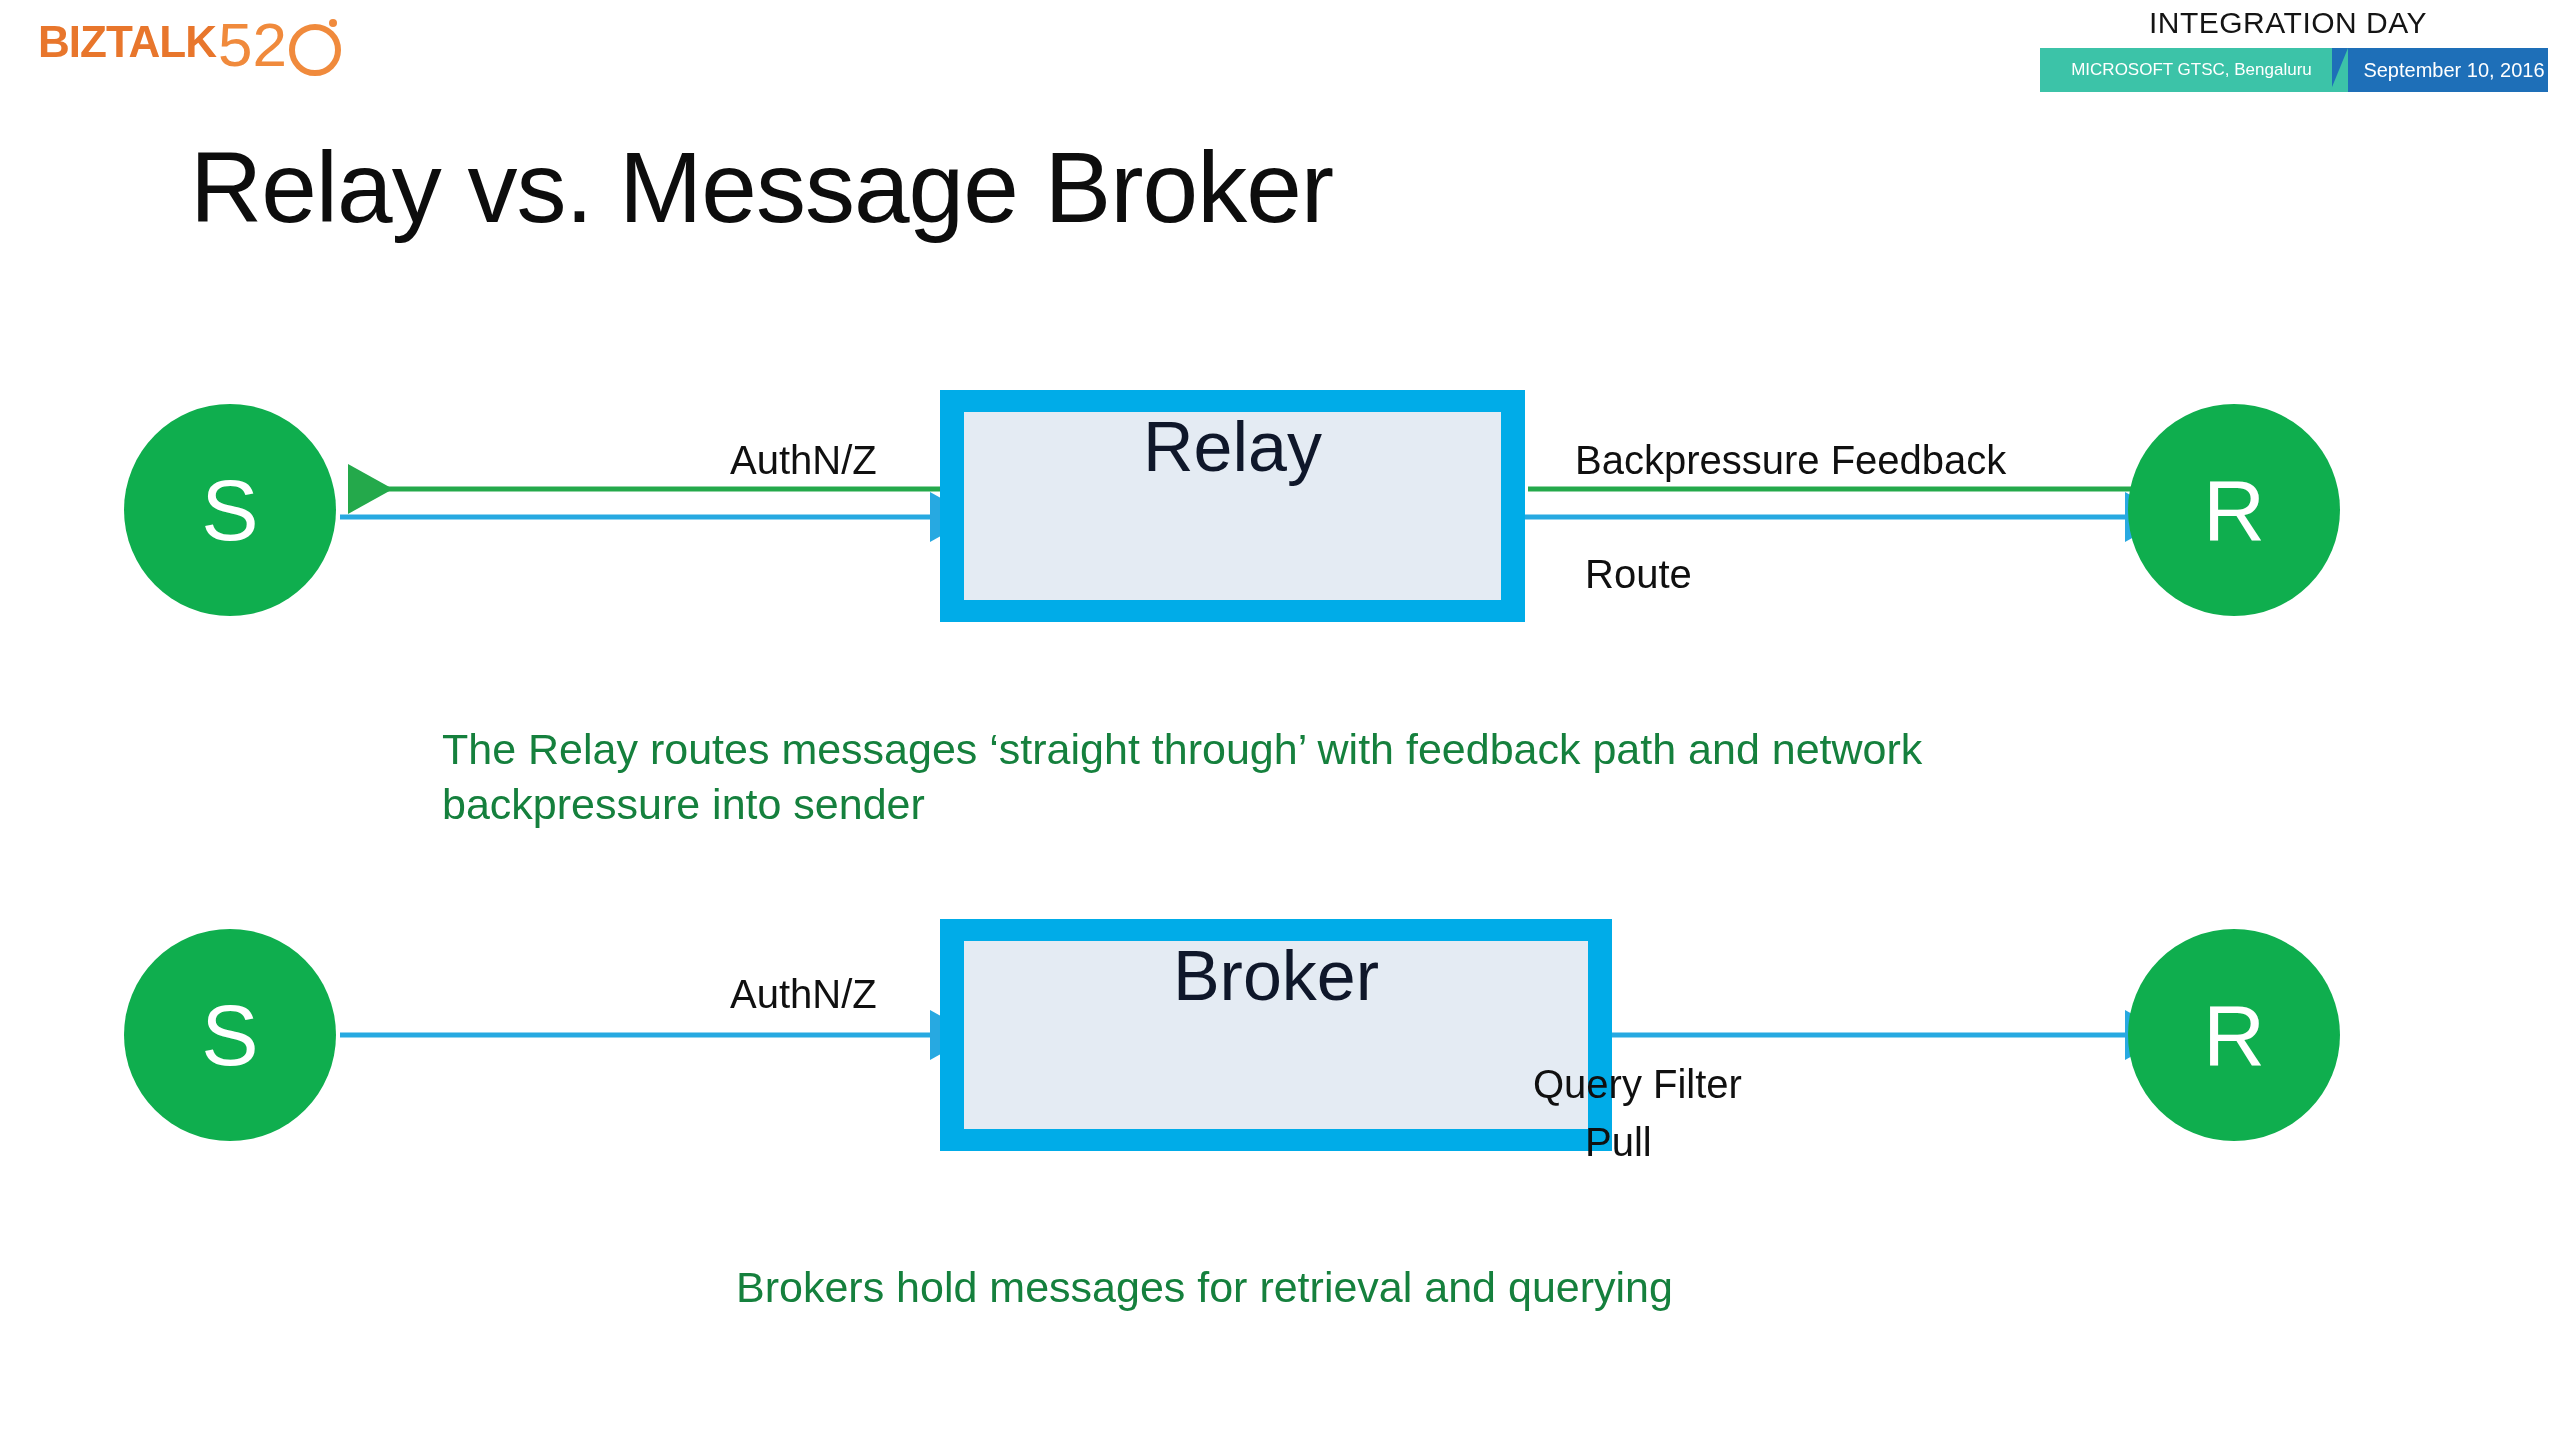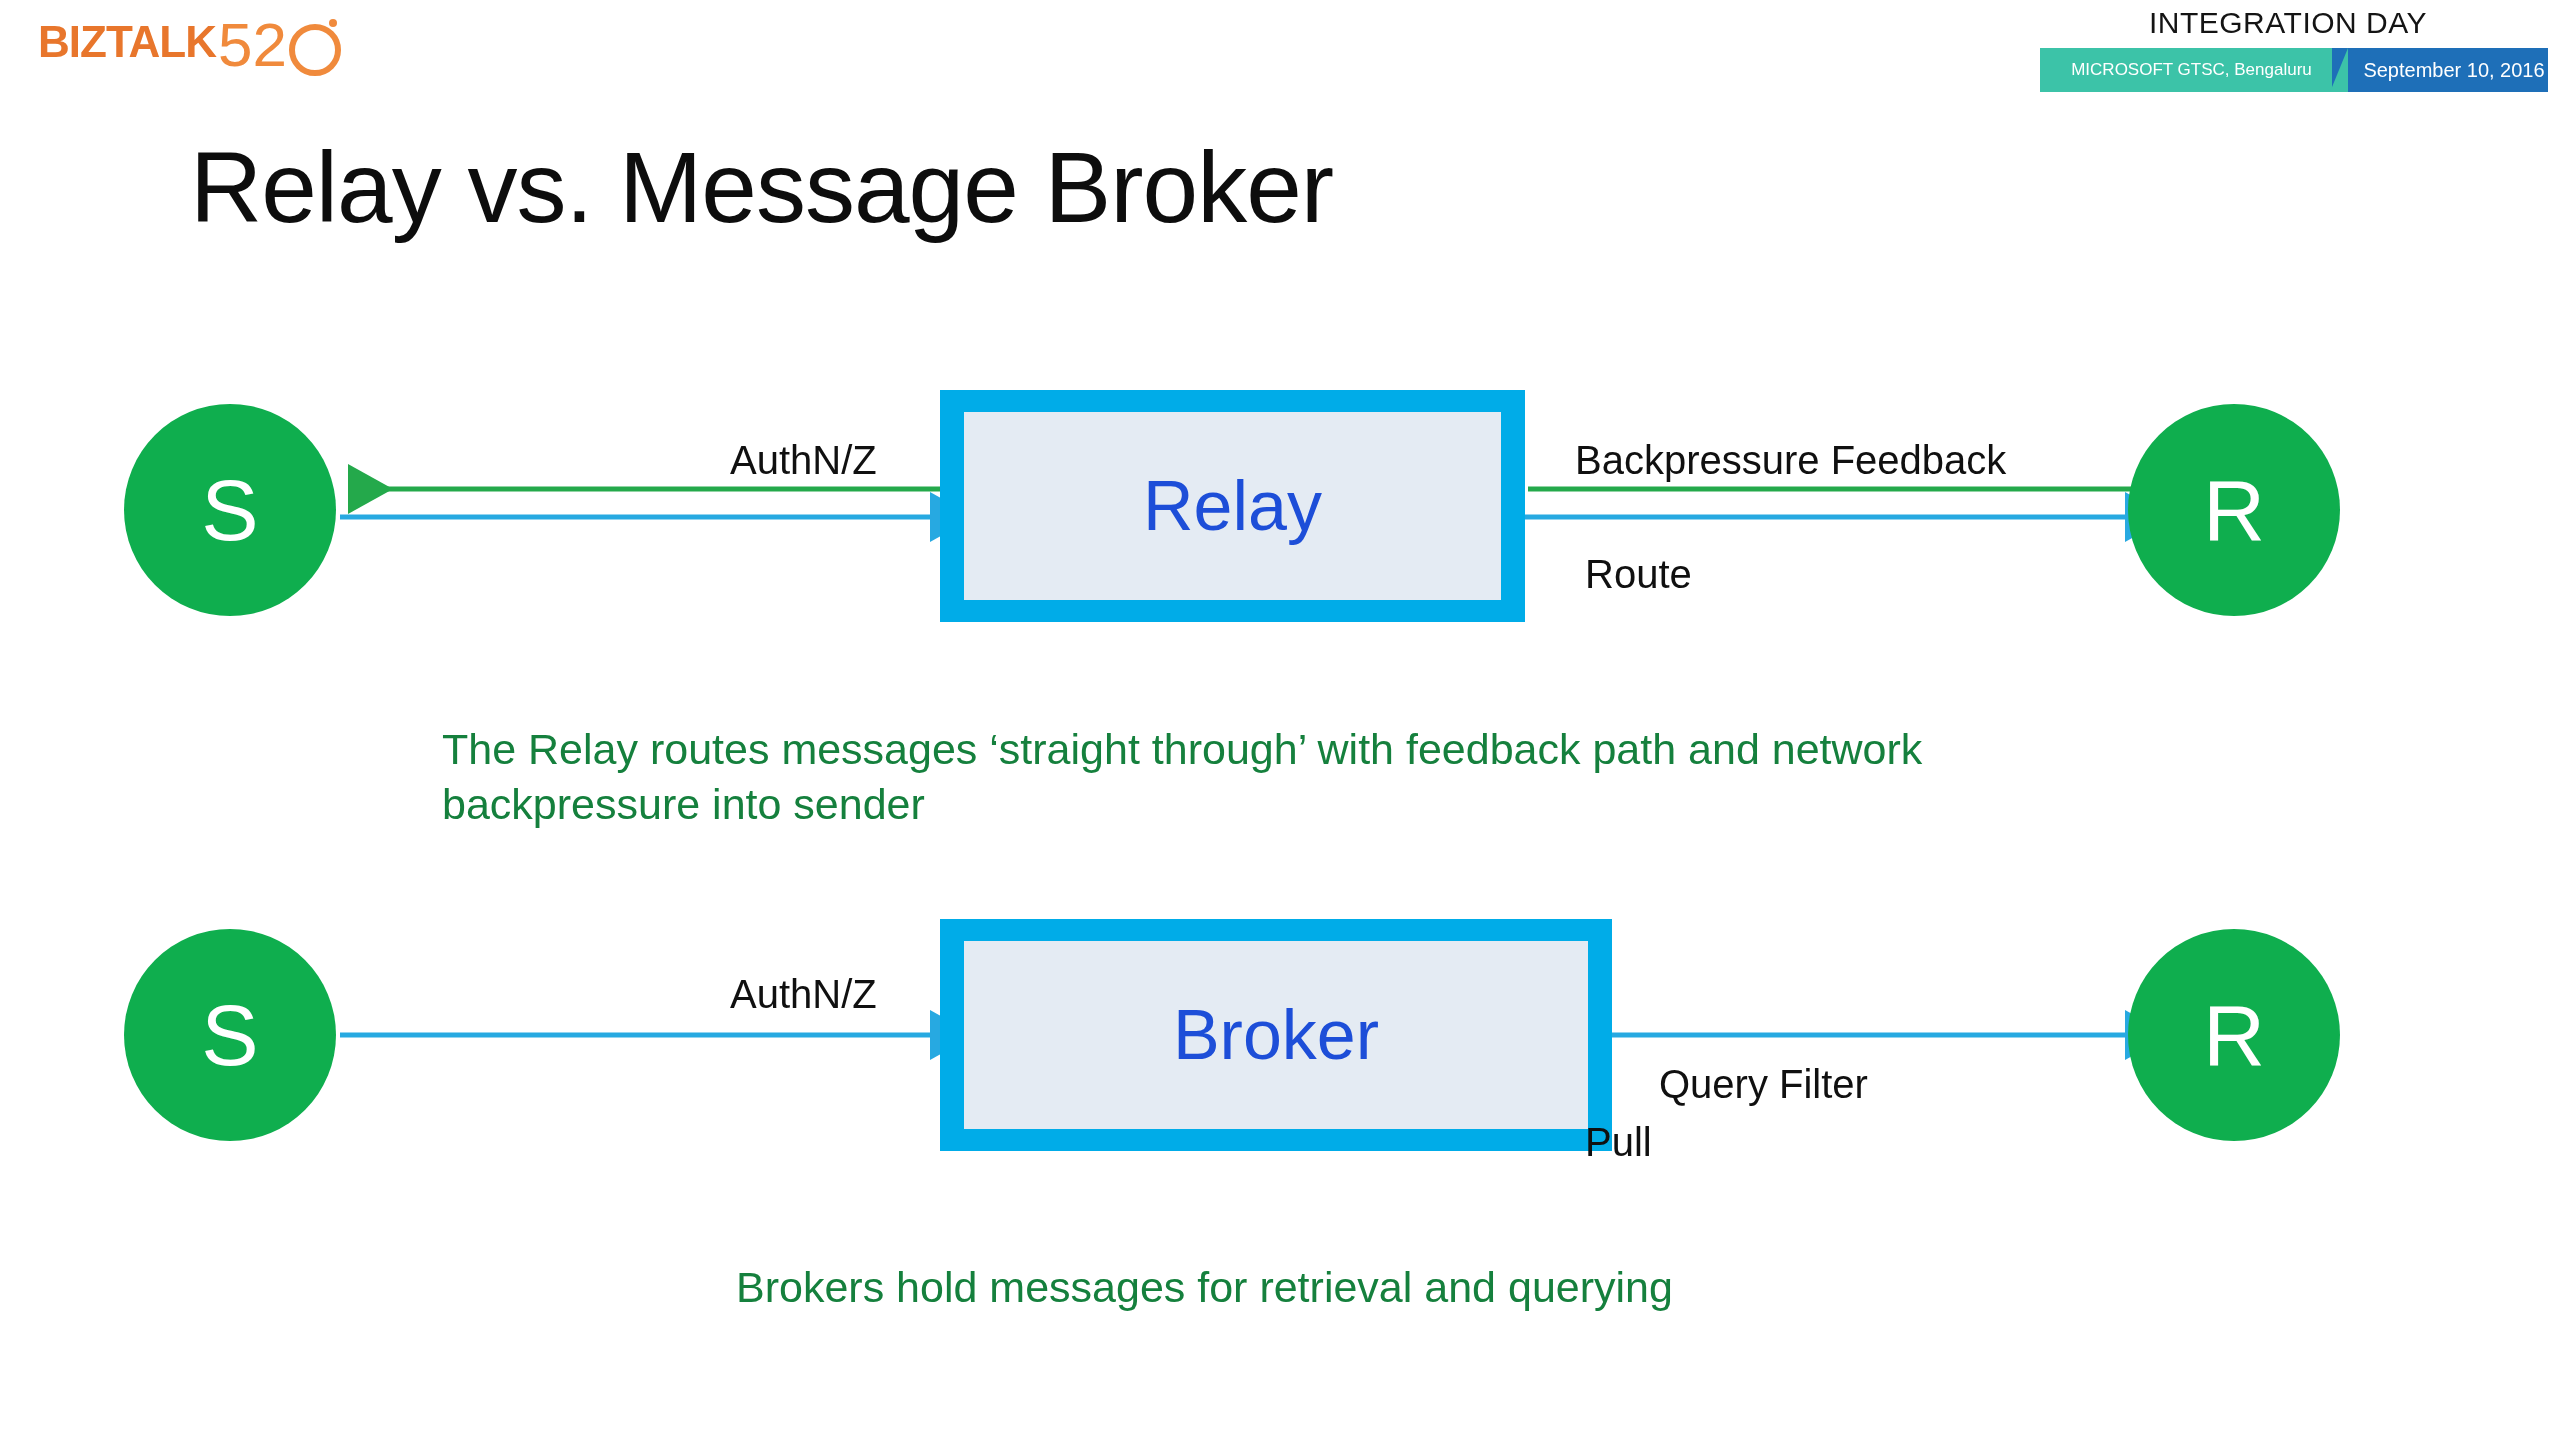--- a/index.html
+++ b/index.html
@@ -165,23 +165,22 @@
     position: absolute;
     background: #00ACE8;
     box-sizing: border-box;
     padding: 22px 24px;
   }
   .broker-box .inner {
     width: 100%;
     height: 100%;
     background: #E4EBF3;
     display: flex;
-    align-items: center;
     justify-content: center;
-    color: #1d4ed8;
+    color: #0f172a;
     font-weight: 300;
     font-size: 70px;
     line-height: 1;
   }
 
   .edge-label {
     position: absolute;
     font-size: 40px;
     color: #101010;
     font-weight: 400;
@@ -291,21 +290,21 @@
       </div>
     </div>
 
     <div class="node-circle" style="left:2128px; top:929px; width:212px; height:212px;">
       <span>R</span>
     </div>
 
     <div class="edge-label" style="left:730px; top:970px;">
       <span>AuthN/Z</span>
     </div>
-    <div class="edge-label" style="left:1659px; top:1060px;">
+    <div class="edge-label" style="left:1533px; top:1060px;">
       <span>Query Filter</span>
     </div>
     <div class="edge-label" style="left:1585px; top:1118px;">
       <span>Pull</span>
     </div>
 
     <div class="caption" style="left:736px; top:1260px; width:1400px;">
       <span>Brokers hold messages for retrieval and querying</span>
     </div>
 

